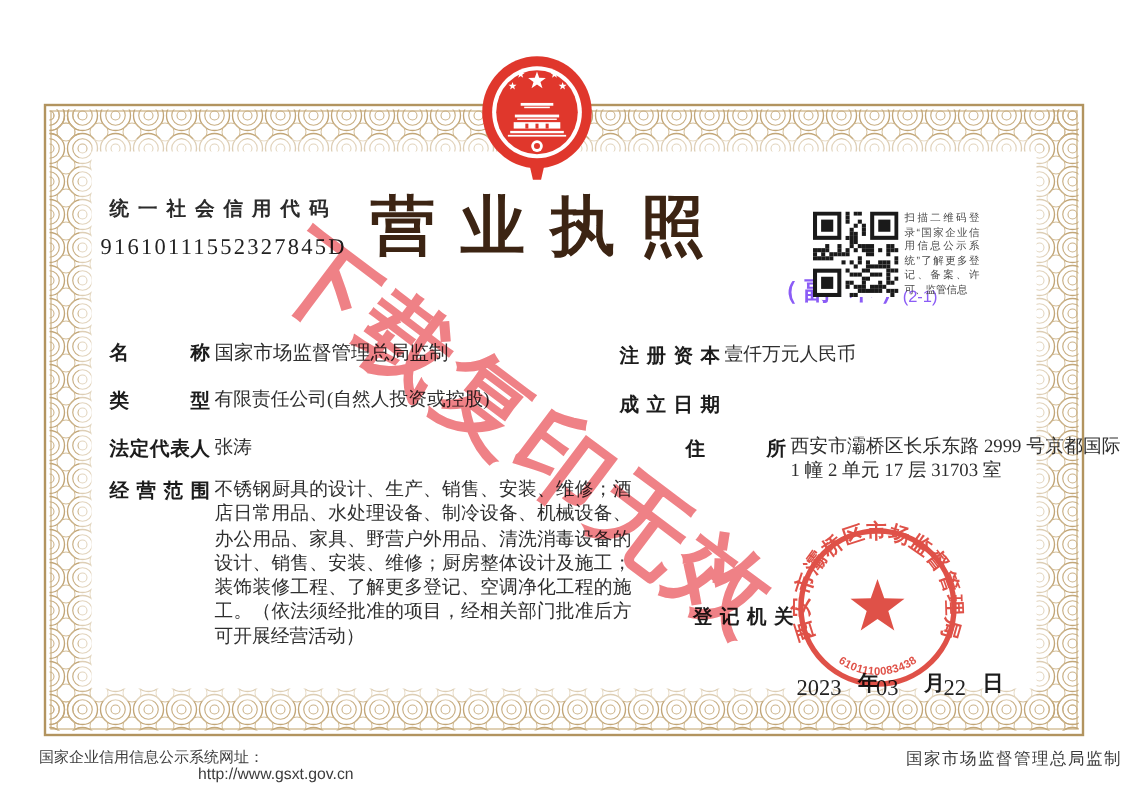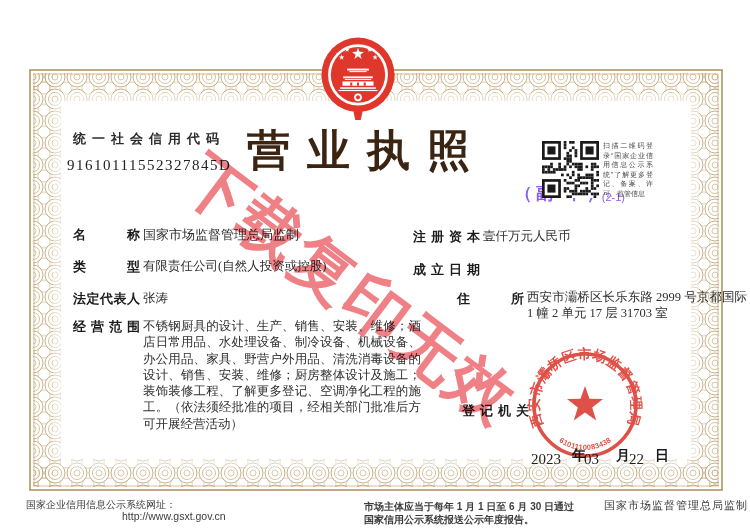--- a/index.html
+++ b/index.html
@@ -51,21 +51,21 @@
   
   .seal { left:524px; top:344px; z-index:6; opacity:.92; mix-blend-mode:multiply; }
   .watermark {
     left:218px; top:136px; font-size:64px; font-weight:700; letter-spacing:2px;
     color:#ef8186; transform:rotate(37deg); transform-origin:0 0;
     z-index:5; mix-blend-mode:multiply; white-space:nowrap;
   }
 
   
   .footer-site-label { left:26px; top:498px; font-size:10px; font-weight:400; color:#3c3c3c; z-index:4;}
-  .footer-site-url   { left:98px; top:510px; font-size:10.5px; color:#3c3c3c; z-index:4;padding-left:24px;}
+  .footer-site-url   { left:108px; top:510px; font-size:10.5px; color:#3c3c3c; z-index:4;padding-left:24px;}
   .footer-notice { left:364px; top:500px; font-size:10px; line-height:13px; font-weight:600; color:#3c3c3c; z-index:4;}
   .footer-issuer { left:604px; top:498px; font-size:11px; font-weight:400; color:#3c3c3c; letter-spacing:1px; z-index:4;}
 </style>
 </head>
 <body>
 
 <div class="page">
 
   <svg class="abs frame" width="750" height="530">
     <defs>
@@ -295,19 +295,15 @@
     </text>
     <text font-size="7.5" fill="#dd4238" font-weight="700">
       <textPath href="#sealBot" startOffset="1" textLength="56">6101110083438</textPath>
     </text>
   </svg>
 
   <div class="abs watermark">下载复印无效</div>
 
   <div class="abs footer-site-label">国家企业信用信息公示系统网址：</div>
   <div class="abs footer-site-url">http://www.gsxt.gov.cn</div>
-  <div class="abs footer-notice">
-    <div>市场主体应当于每年 1 月 1 日至 6 月 30 日通过</div>
-    <div>国家信用公示系统报送公示年度报告。</div>
-  </div>
   <div class="abs footer-issuer">国家市场监督管理总局监制</div>
 
 </div>
 
 </body></html>

